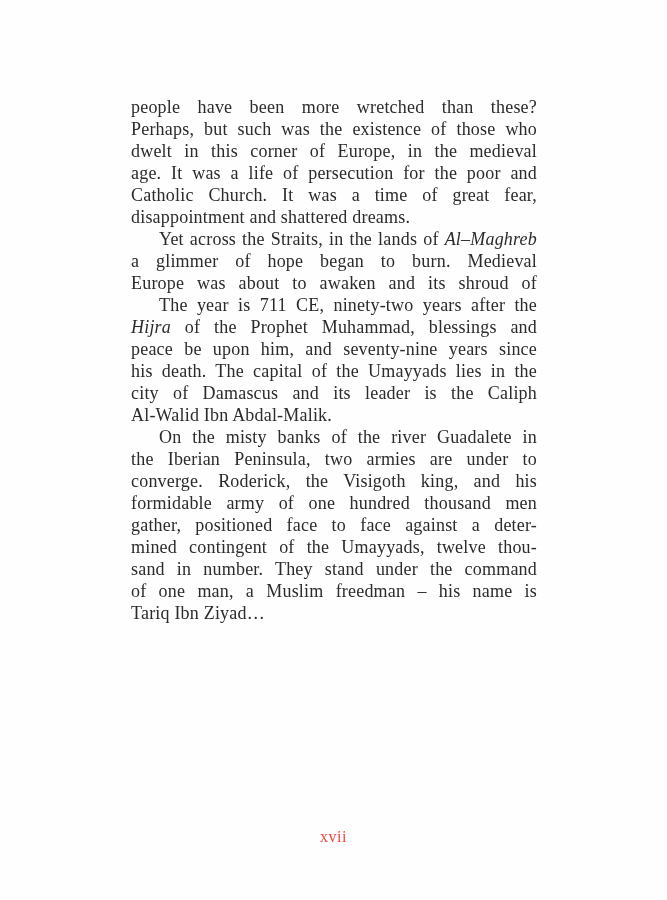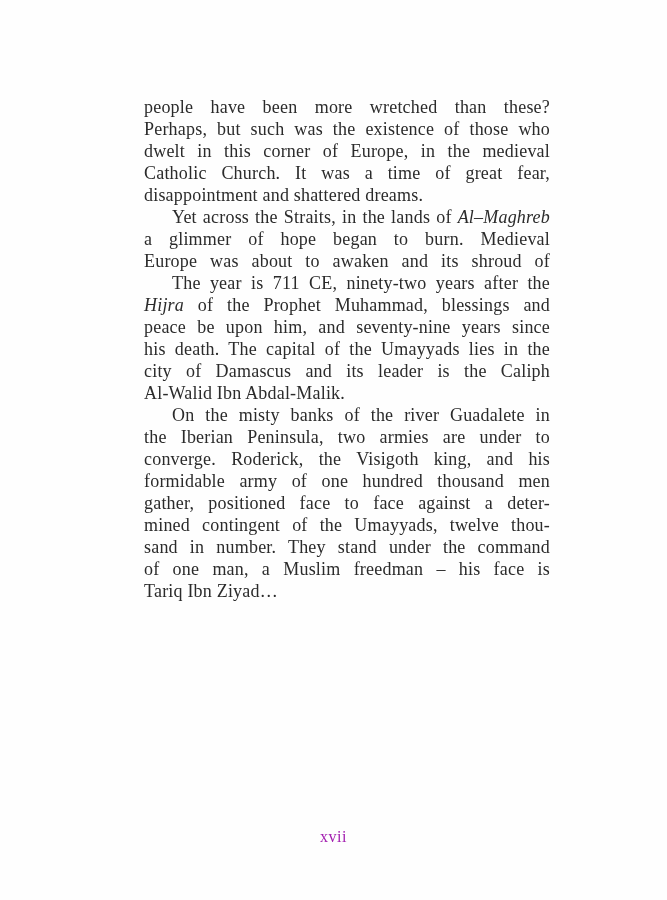--- a/index.html
+++ b/index.html
@@ -11,21 +11,21 @@
     position: relative;
     width: 667px;
     height: 900px;
     background: #fefefe;
     overflow: hidden;
     font-family: "Liberation Serif", "DejaVu Serif", serif;
     color: #2b2b2b;
   }
   .textblock {
     position: absolute;
-    left: 144px;
+    left: 131px;
     top: 96px;
     width: 406px;
     font-size: 18px;
     line-height: 22px;
     letter-spacing: 0.2px;
   }
   .para { margin: 0; }
   .line {
     text-align: justify;
     min-height: 22px;
@@ -41,32 +41,33 @@
   }
   .folio {
     position: absolute;
     left: 0;
     top: 826px;
     width: 667px;
     text-align: center;
     font-size: 16px;
     line-height: 22px;
     letter-spacing: 0.5px;
-    color: #a21caf;
+    color: #ef4444;
   }
 </style>
 </head>
 <body>
 
 <div class="page">
   <div class="textblock" id="textblock">
       <div class="para">
         <div class="line just"><span>people have been more wretched than these?</span></div>
         <div class="line just"><span>Perhaps, but such was the existence of those who</span></div>
         <div class="line just"><span>dwelt in this corner of Europe, in the medieval</span></div>
+        <div class="line just"><span>age. It was a life of persecution for the poor and</span></div>
         <div class="line just"><span>Catholic Church. It was a time of great fear,</span></div>
         <div class="line"><span>disappointment and shattered dreams.</span></div>
       </div>
       <div class="para">
         <div class="line just indent"><span>Yet across the Straits, in the lands of </span><i>Al–Maghreb</i></div>
         <div class="line just"><span>a glimmer of hope began to burn. Medieval</span></div>
         <div class="line just"><span>Europe was about to awaken and its shroud of</span></div>
       </div>
       <div class="para">
         <div class="line just indent"><span>The year is 711 CE, ninety-two years after the</span></div>
@@ -77,18 +78,18 @@
         <div class="line"><span>Al-Walid Ibn Abdal-Malik.</span></div>
       </div>
       <div class="para">
         <div class="line just indent"><span>On the misty banks of the river Guadalete in</span></div>
         <div class="line just"><span>the Iberian Peninsula, two armies are under to</span></div>
         <div class="line just"><span>converge. Roderick, the Visigoth king, and his</span></div>
         <div class="line just"><span>formidable army of one hundred thousand men</span></div>
         <div class="line just"><span>gather, positioned face to face against a deter-</span></div>
         <div class="line just"><span>mined contingent of the Umayyads, twelve thou-</span></div>
         <div class="line just"><span>sand in number. They stand under the command</span></div>
-        <div class="line just"><span>of one man, a Muslim freedman – his face is</span></div>
+        <div class="line just"><span>of one man, a Muslim freedman – his name is</span></div>
         <div class="line"><span>Tariq Ibn Ziyad…</span></div>
       </div>
     </div>
   <div class="folio">xvii</div>
 </div>
 
 </body></html>

